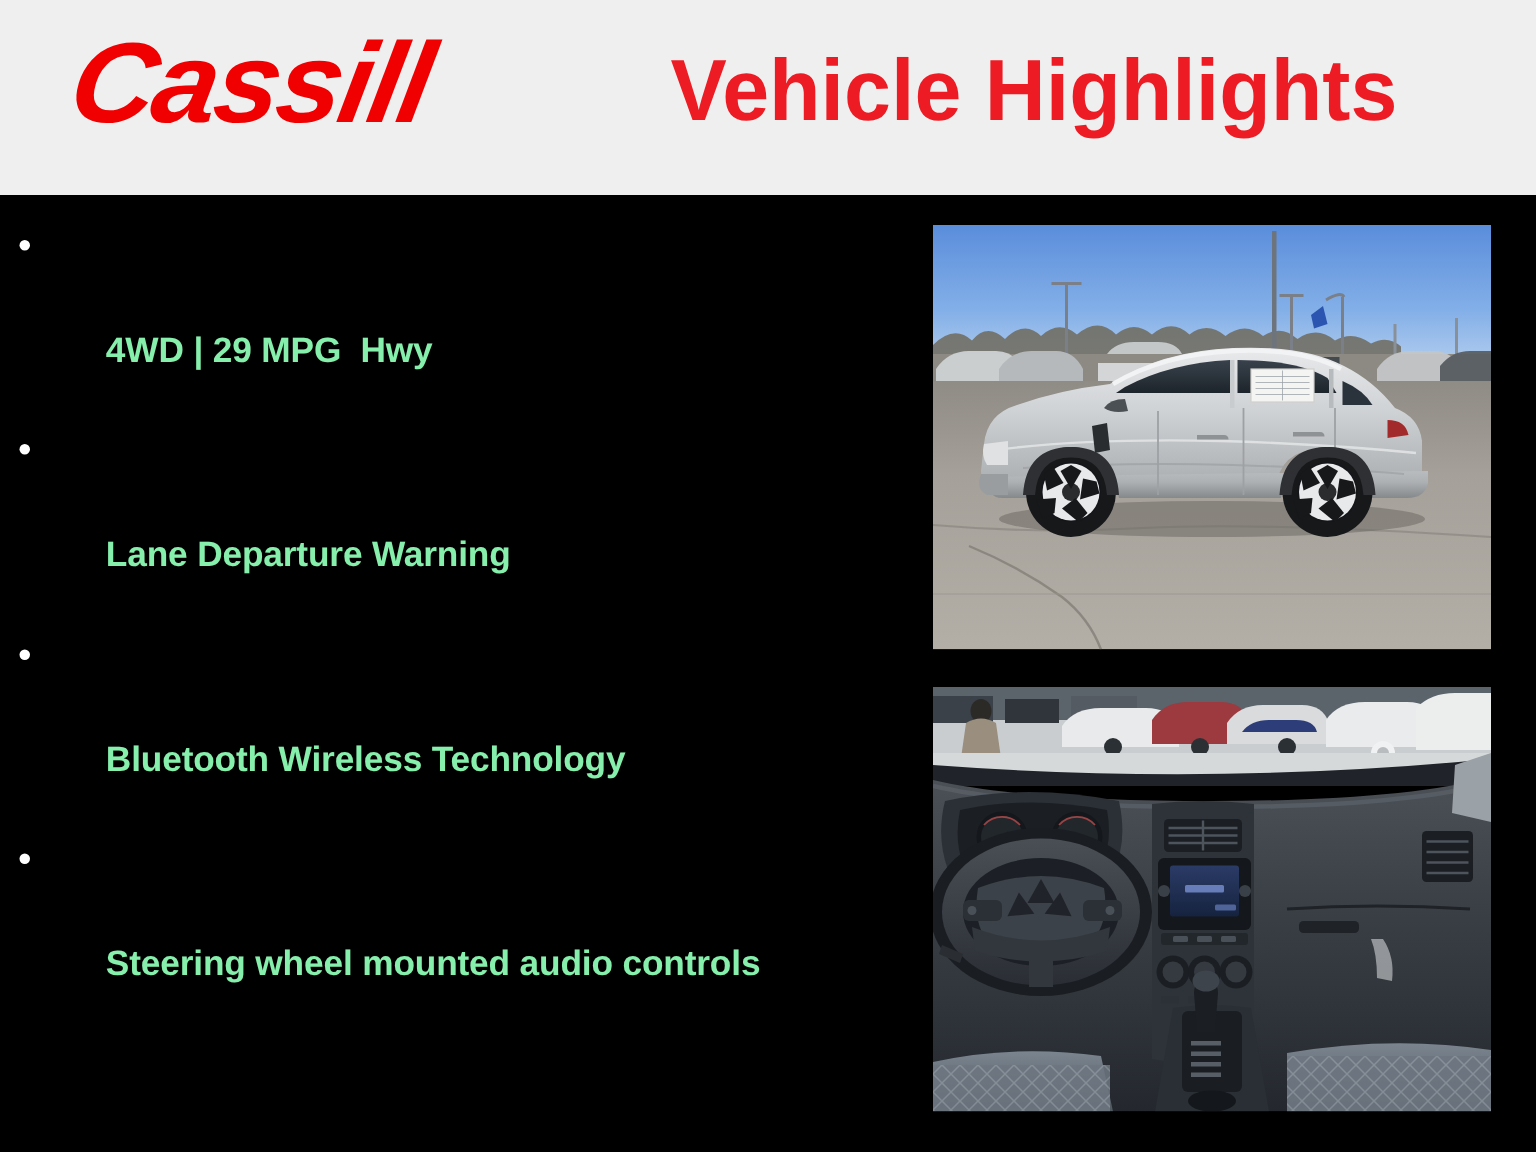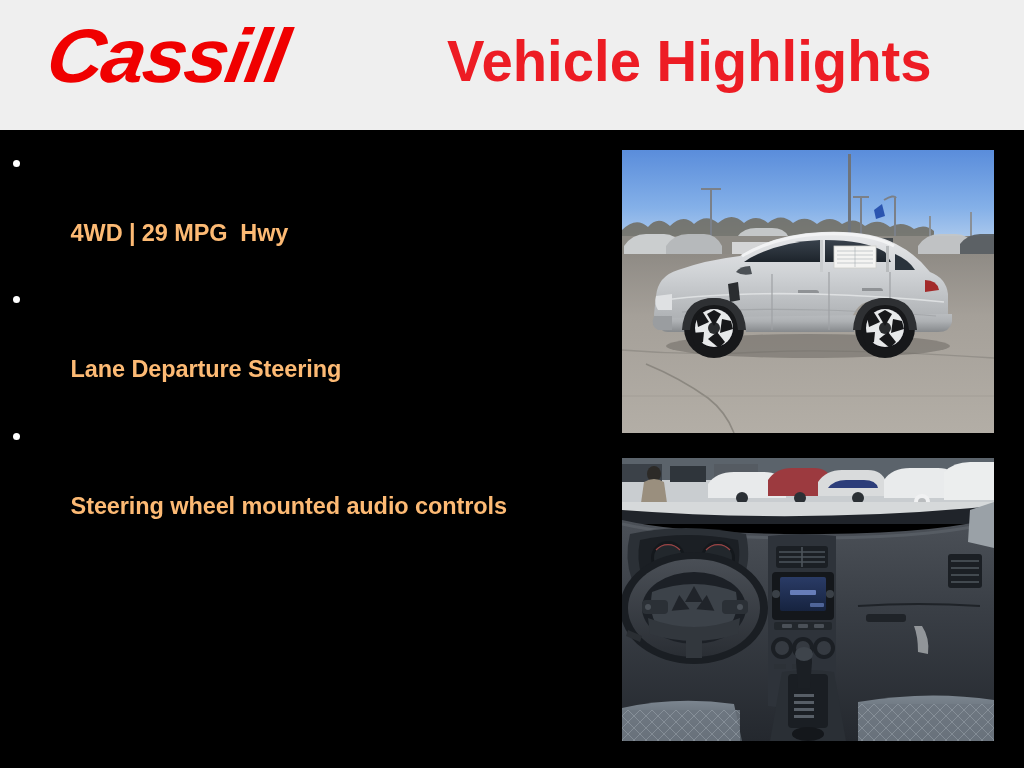--- a/index.html
+++ b/index.html
@@ -74,21 +74,21 @@
     position: absolute;
     left: 10px;
     top: 18px;
     width: 600px;
     list-style: none;
   }
 
   .highlight-item {
     position: relative;
     padding-left: 22px;
-    color: #fdba74;
+    color: #86efac;
     font-family: "Liberation Sans", sans-serif;
     font-weight: 700;
     font-size: 23.5px;
     line-height: 1.45;
     letter-spacing: -0.1px;
     white-space: pre-wrap;
   }
 
   .highlight-item .dot {
     position: absolute;
@@ -133,21 +133,25 @@
 
 <div class="stage">
 
   <ul class="highlights-list">
     <li class="highlight-item">
       <span class="dot"></span>
       <span>4WD | 29 MPG  Hwy</span>
     </li>
     <li class="highlight-item">
       <span class="dot"></span>
-      <span>Lane Departure Steering</span>
+      <span>Lane Departure Warning</span>
+    </li>
+    <li class="highlight-item">
+      <span class="dot"></span>
+      <span>Bluetooth Wireless Technology</span>
     </li>
     <li class="highlight-item">
       <span class="dot"></span>
       <span>Steering wheel mounted audio controls</span>
     </li>
 
   </ul>
 
   <div class="photo photo-exterior">
     <svg viewBox="0 0 372 283" preserveAspectRatio="none">

